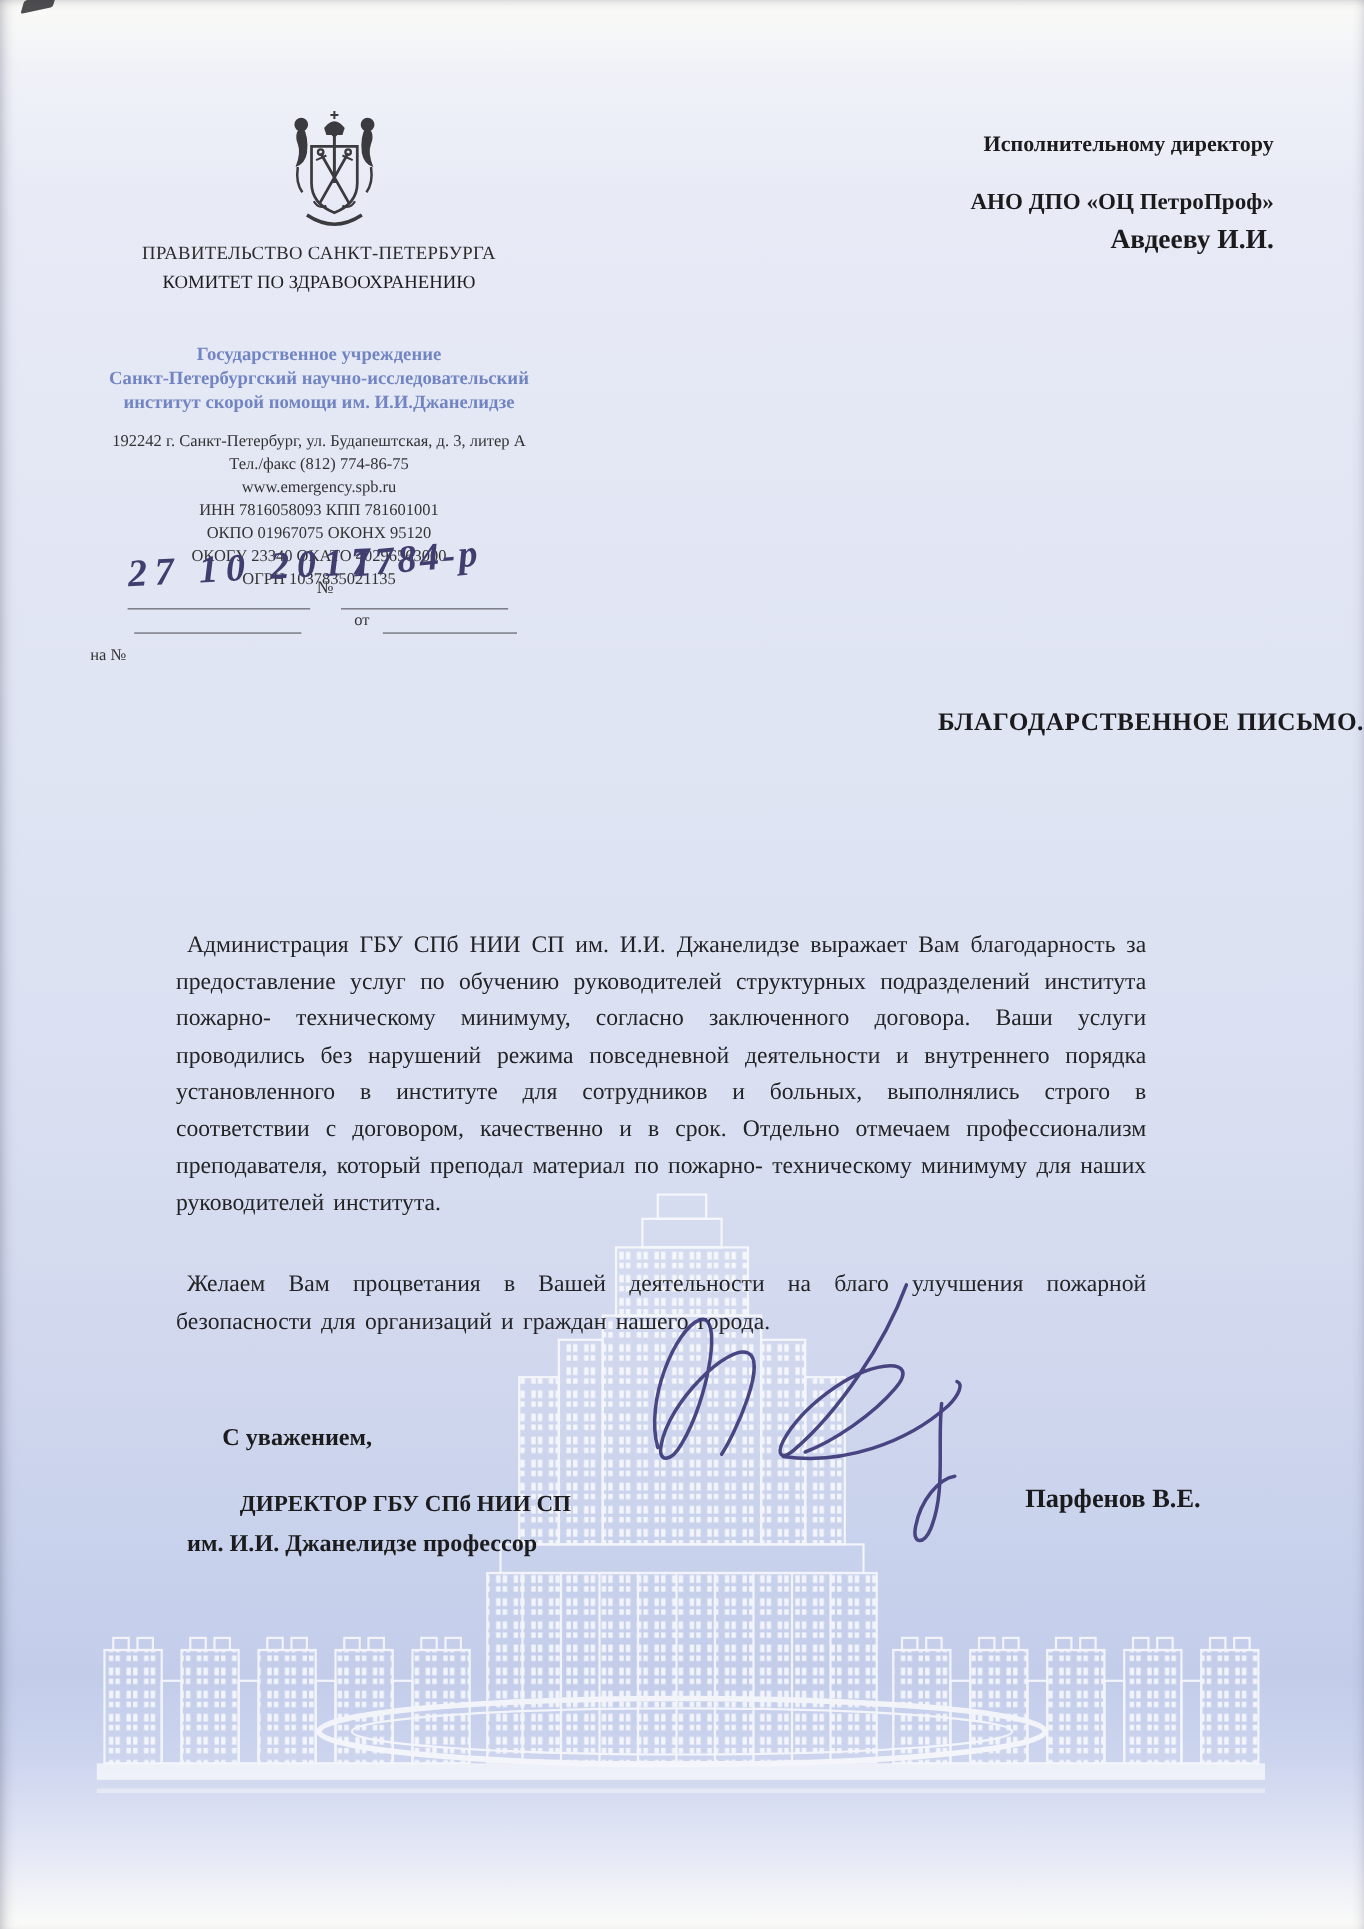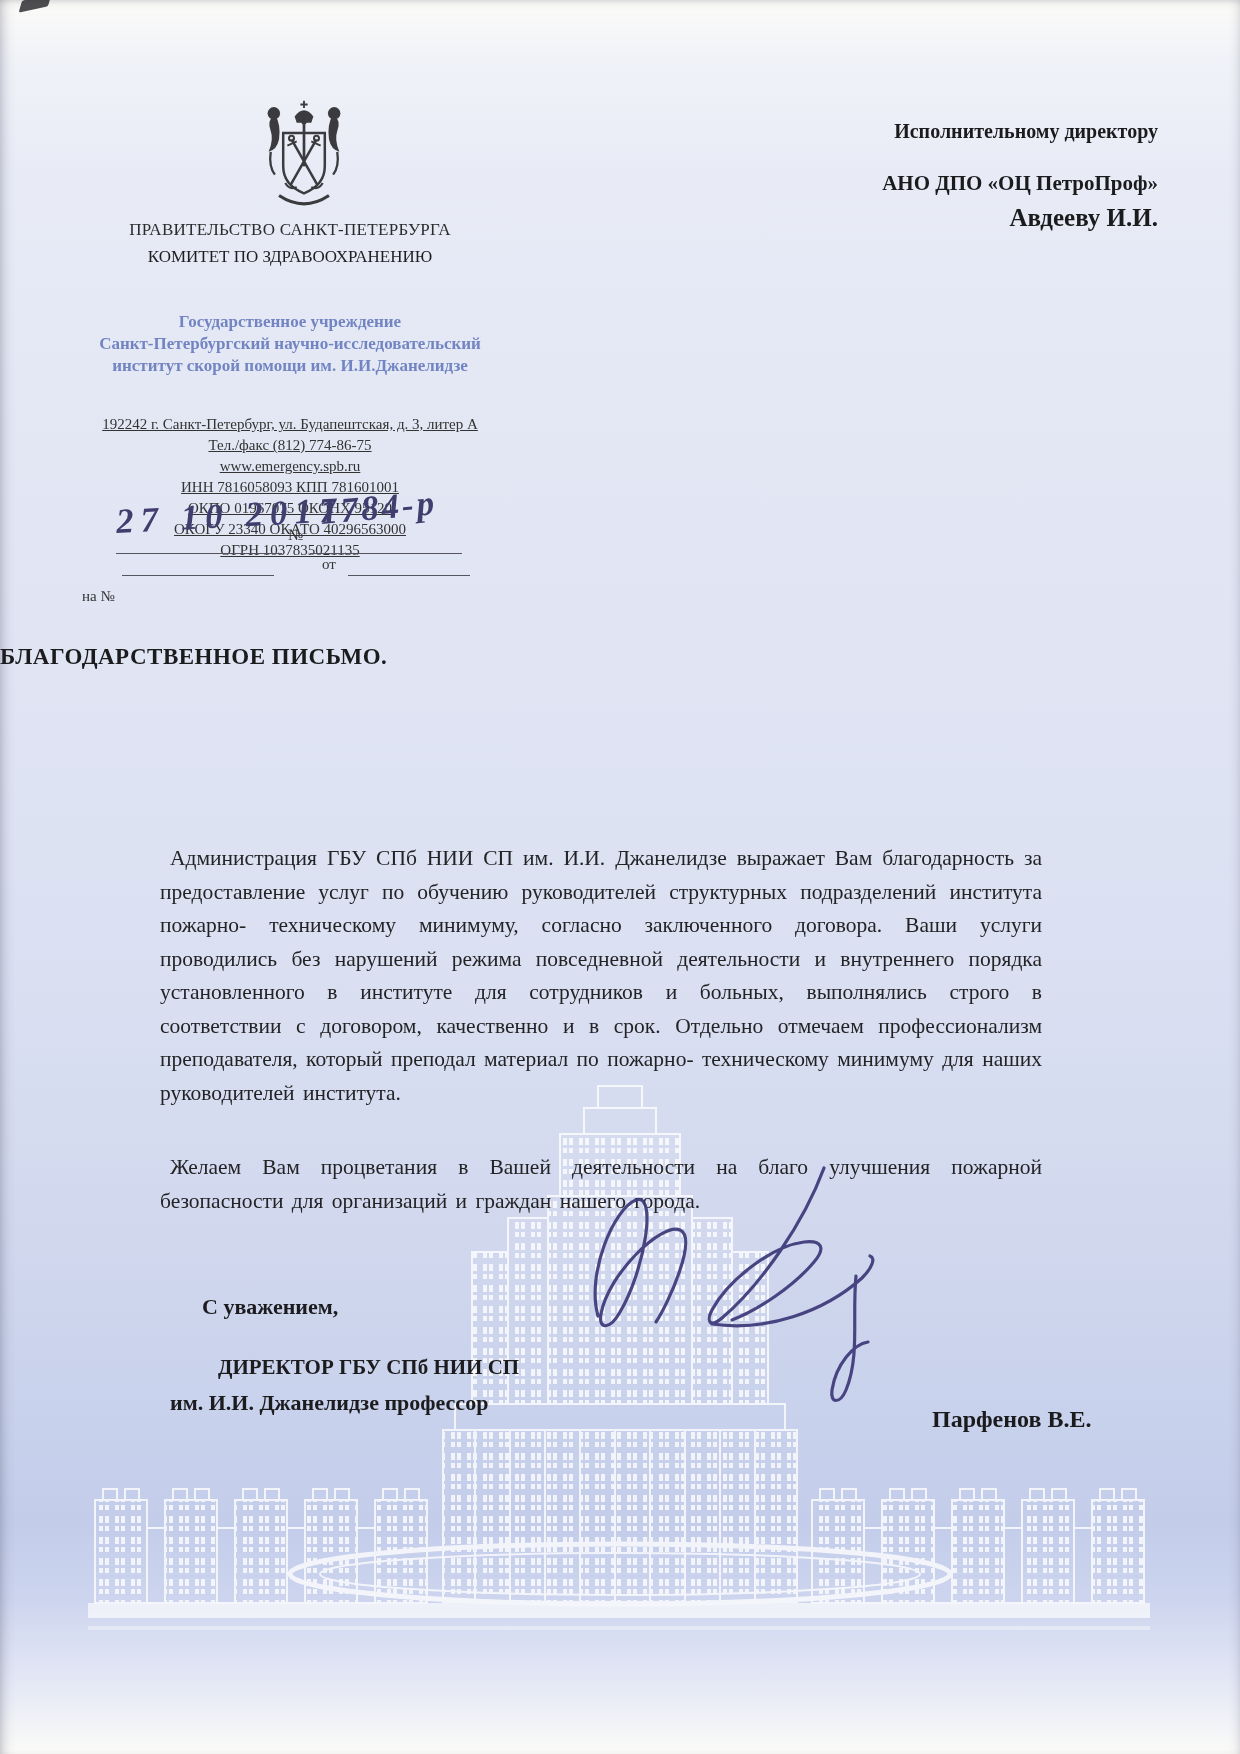--- a/index.html
+++ b/index.html
@@ -17,21 +17,21 @@
   .abs{position:absolute;}
   .artifact{left:20px;top:-2px;width:30px;height:11px;background:#2f2f33;
     transform:rotate(-12deg) skewX(-28deg);opacity:.85;border-radius:2px;}
 
   
   .lh{left:64px;top:92px;width:452px;text-align:center;}
   .emblem{left:252px;top:98px;width:104px;height:118px;}
   .gov{position:relative;margin-top:128px;font-size:17px;letter-spacing:.3px;color:#2c2c2e;}
   .committee{font-size:17px;font-weight:normal;margin-top:7px;color:#1e1e20;}
   .inst{margin-top:44px;font-weight:bold;font-size:17px;line-height:22px;}
-  .addr{margin-top:37px;font-size:15px;line-height:21px;color:#333;text-decoration:underline;}
+  .addr{margin-top:14px;font-size:15px;line-height:21px;color:#333;}
 
   
   .hw{font-style:italic;color:#413d6e;font-weight:bold;}
   .hw-date{left:116px;top:496px;font-size:35px;letter-spacing:7px;transform:rotate(-3deg);}
   .no-sign{left:288px;top:526px;font-size:16px;color:#333;}
   .hw-num{left:320px;top:488px;font-size:35px;letter-spacing:3px;transform:rotate(-5deg);}
   .ul{border-bottom:1.6px solid #55555f;height:1px;}
   .ul1{left:116px;top:552px;width:166px;}
   .ul2{left:310px;top:552px;width:152px;}
   .na-label{left:82px;top:588px;font-size:15px;color:#333;}
@@ -39,34 +39,34 @@
   .ot-label{left:322px;top:556px;font-size:15px;color:#333;}
   .ul4{left:348px;top:574px;width:122px;}
 
   
   .recipient{left:700px;top:120px;width:458px;text-align:right;font-weight:bold;color:#1b1b1d;}
   .rec1{font-size:20px;}
   .rec2{font-size:21px;margin-top:28px;}
   .rec3{font-size:25px;margin-top:8px;}
 
   
-  .title{left:0;top:644px;width:1240px;text-align:left;font-weight:bold;
+  .title{left:0;top:644px;width:1240px;text-align:right;font-weight:bold;
          font-size:23px;letter-spacing:.5px;color:#1b1b1d;}
 
   
   .body-text{left:160px;top:842px;width:882px;font-size:21.5px;line-height:33.5px;
              text-align:justify;color:#232326;word-spacing:3px;}
   .body-text p{margin:0;text-indent:10px;}
   .body-text p + p{margin-top:41px;}
 
   
   .salutation{left:202px;top:1294px;font-size:22px;font-weight:bold;color:#1c1c1e;}
   .sig-title1{left:218px;top:1355px;font-size:21px;font-weight:bold;color:#1c1c1e;}
   .sig-title2{left:170px;top:1390px;font-size:22px;font-weight:bold;color:#1c1c1e;}
-  .signer-name{left:932px;top:1406px;font-size:24px;font-weight:bold;color:#1b1b1d;}
+  .signer-name{left:932px;top:1350px;font-size:24px;font-weight:bold;color:#1b1b1d;}
 
   .wm{left:0;top:0;width:1240px;height:1754px;pointer-events:none;}
   .sig-svg{left:556px;top:1146px;width:380px;height:290px;pointer-events:none;}
 </style>
 </head>
 <body>
 
 <div class="page">
 
   <svg class="abs wm" viewBox="0 0 1240 1754">

